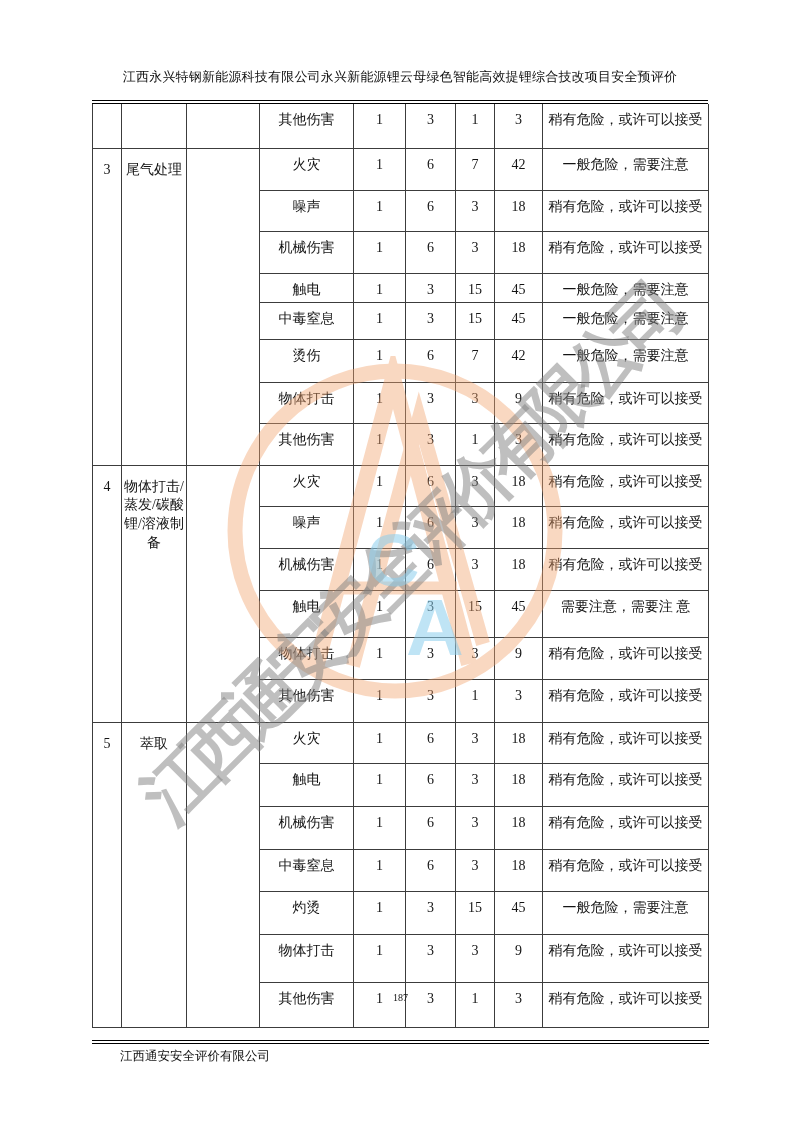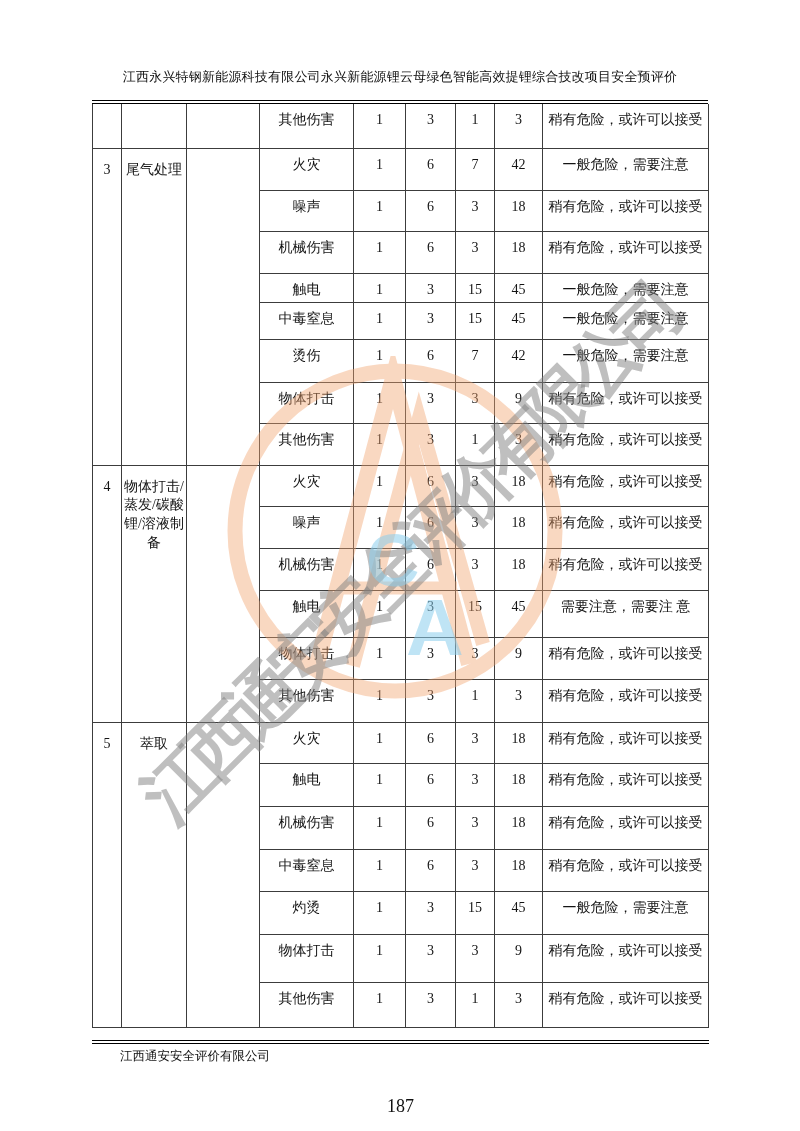--- a/index.html
+++ b/index.html
@@ -39,22 +39,22 @@
   table.hazard td.process{padding-left:2px;padding-right:2px;word-break:break-all;text-align:center;}
   table.hazard td.evaluation{padding-left:2px;padding-right:2px;text-align:center;}
   .footer-rule{
     position:absolute;left:92px;top:1040px;width:617px;
     border-top:4px double #000;height:0;
   }
   .footer-company{
     position:absolute;left:120px;top:1048px;font-size:12.5px;color:#111;
   }
   .footer-page{
-    position:absolute;left:92px;top:1096px;width:617px;text-align:center;
-    font-size:18px;color:#111;
+    position:absolute;left:92px;top:992px;width:617px;text-align:center;
+    font-size:10px;color:#111;
   }
   
   .wm{position:absolute;pointer-events:none;}
   .wm-logo{left:225px;top:356px;}
   .wm-diagonal{
     left:30px;top:508px;width:760px;
     text-align:center;white-space:nowrap;
     transform:rotate(-45deg);
     font-family:"Liberation Sans", sans-serif;
     font-weight:bold;

